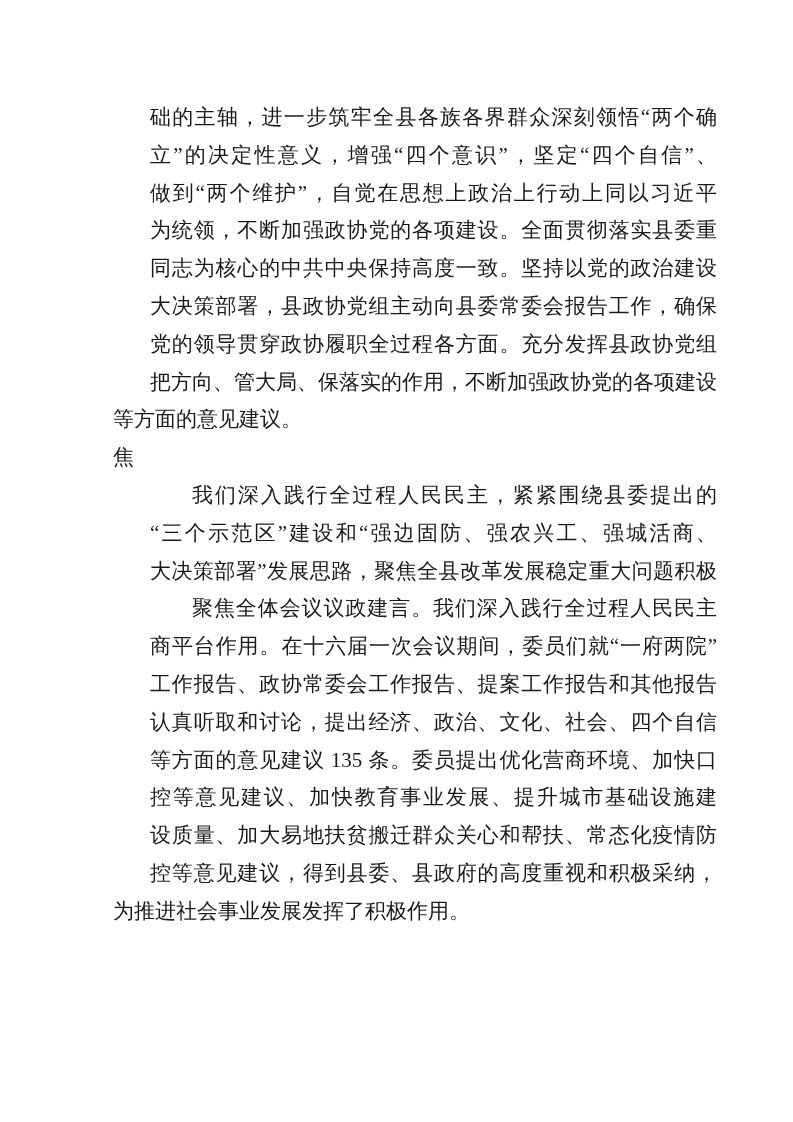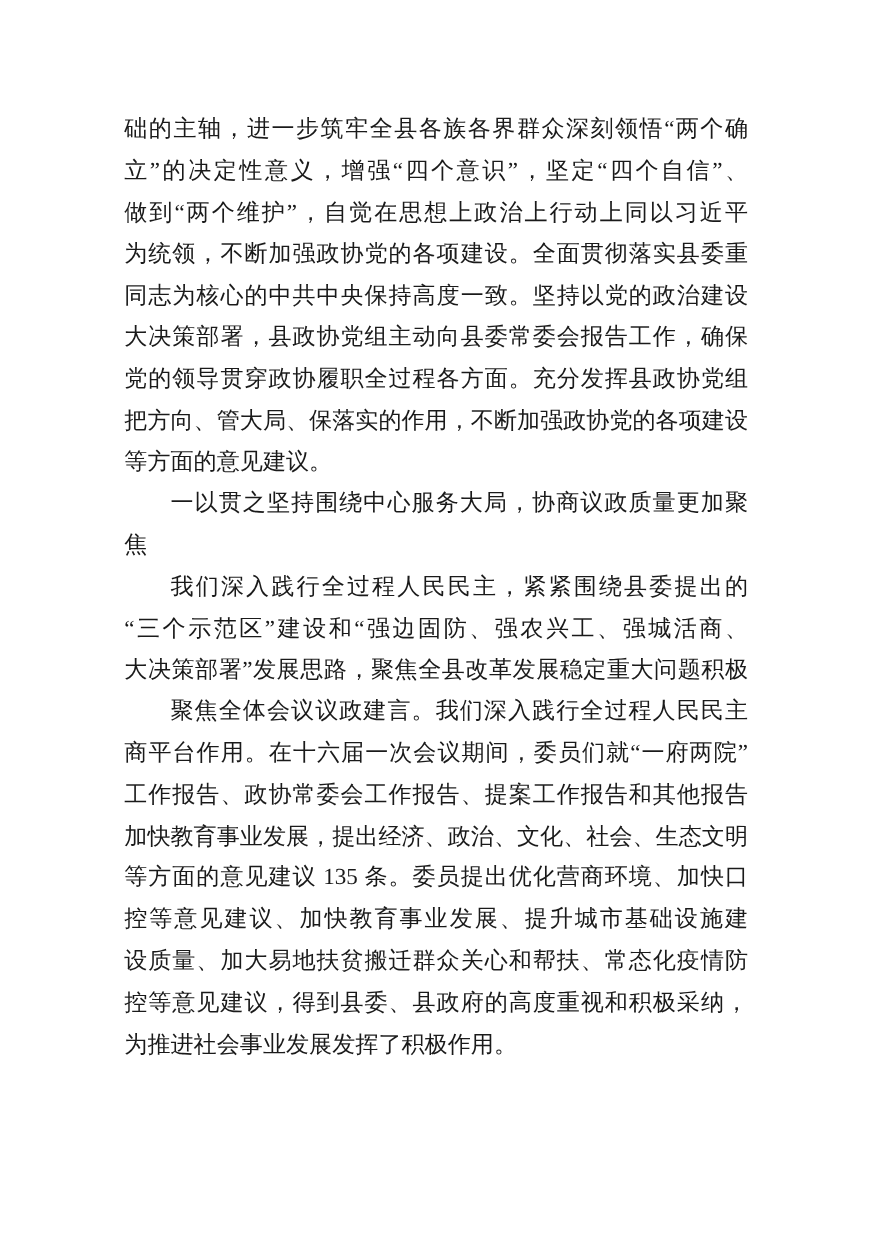--- a/index.html
+++ b/index.html
@@ -27,47 +27,47 @@
   }
   .line {
     width: 100%;
     text-align: justify;
     text-align-last: left;
     white-space: nowrap;
   }
   .line.fill {
     white-space: normal;
     text-align-last: justify;
+    margin-left: 37px;
   }
   .line.indent {
     text-indent: 2em;
   }
 </style>
 </head>
 <body>
 
 <div class="page" style="background: rgb(255, 255, 255);">
   <div class="doc" style="color: rgb(26, 26, 26);">
       <div class="line fill">础的主轴，进一步筑牢全县各族各界群众深刻领悟“两个确</div>
       <div class="line fill">立”的决定性意义，增强“四个意识”，坚定“四个自信”、</div>
       <div class="line fill">做到“两个维护”，自觉在思想上政治上行动上同以习近平</div>
       <div class="line fill">为统领，不断加强政协党的各项建设。全面贯彻落实县委重</div>
       <div class="line fill">同志为核心的中共中央保持高度一致。坚持以党的政治建设</div>
       <div class="line fill">大决策部署，县政协党组主动向县委常委会报告工作，确保</div>
       <div class="line fill">党的领导贯穿政协履职全过程各方面。充分发挥县政协党组</div>
       <div class="line fill">把方向、管大局、保落实的作用，不断加强政协党的各项建设</div>
       <div class="line">等方面的意见建议。</div>
-      <div class="line fill indent">一以贯之坚持围绕中心服务大局，协商议政质量更加聚</div>
       <div class="line">焦</div>
       <div class="line fill indent">我们深入践行全过程人民民主，紧紧围绕县委提出的</div>
       <div class="line fill">“三个示范区”建设和“强边固防、强农兴工、强城活商、</div>
       <div class="line fill">大决策部署”发展思路，聚焦全县改革发展稳定重大问题积极</div>
       <div class="line fill indent">聚焦全体会议议政建言。我们深入践行全过程人民民主</div>
       <div class="line fill">商平台作用。在十六届一次会议期间，委员们就“一府两院”</div>
       <div class="line fill">工作报告、政协常委会工作报告、提案工作报告和其他报告</div>
-      <div class="line fill">加快教育事业发展，提出经济、政治、文化、社会、生态文明</div>
+      <div class="line fill">认真听取和讨论，提出经济、政治、文化、社会、四个自信</div>
       <div class="line fill">等方面的意见建议 135 条。委员提出优化营商环境、加快口</div>
       <div class="line fill">控等意见建议、加快教育事业发展、提升城市基础设施建</div>
       <div class="line fill">设质量、加大易地扶贫搬迁群众关心和帮扶、常态化疫情防</div>
       <div class="line fill">控等意见建议，得到县委、县政府的高度重视和积极采纳，</div>
       <div class="line">为推进社会事业发展发挥了积极作用。</div>
     </div>
 </div>
 
 </body></html>

